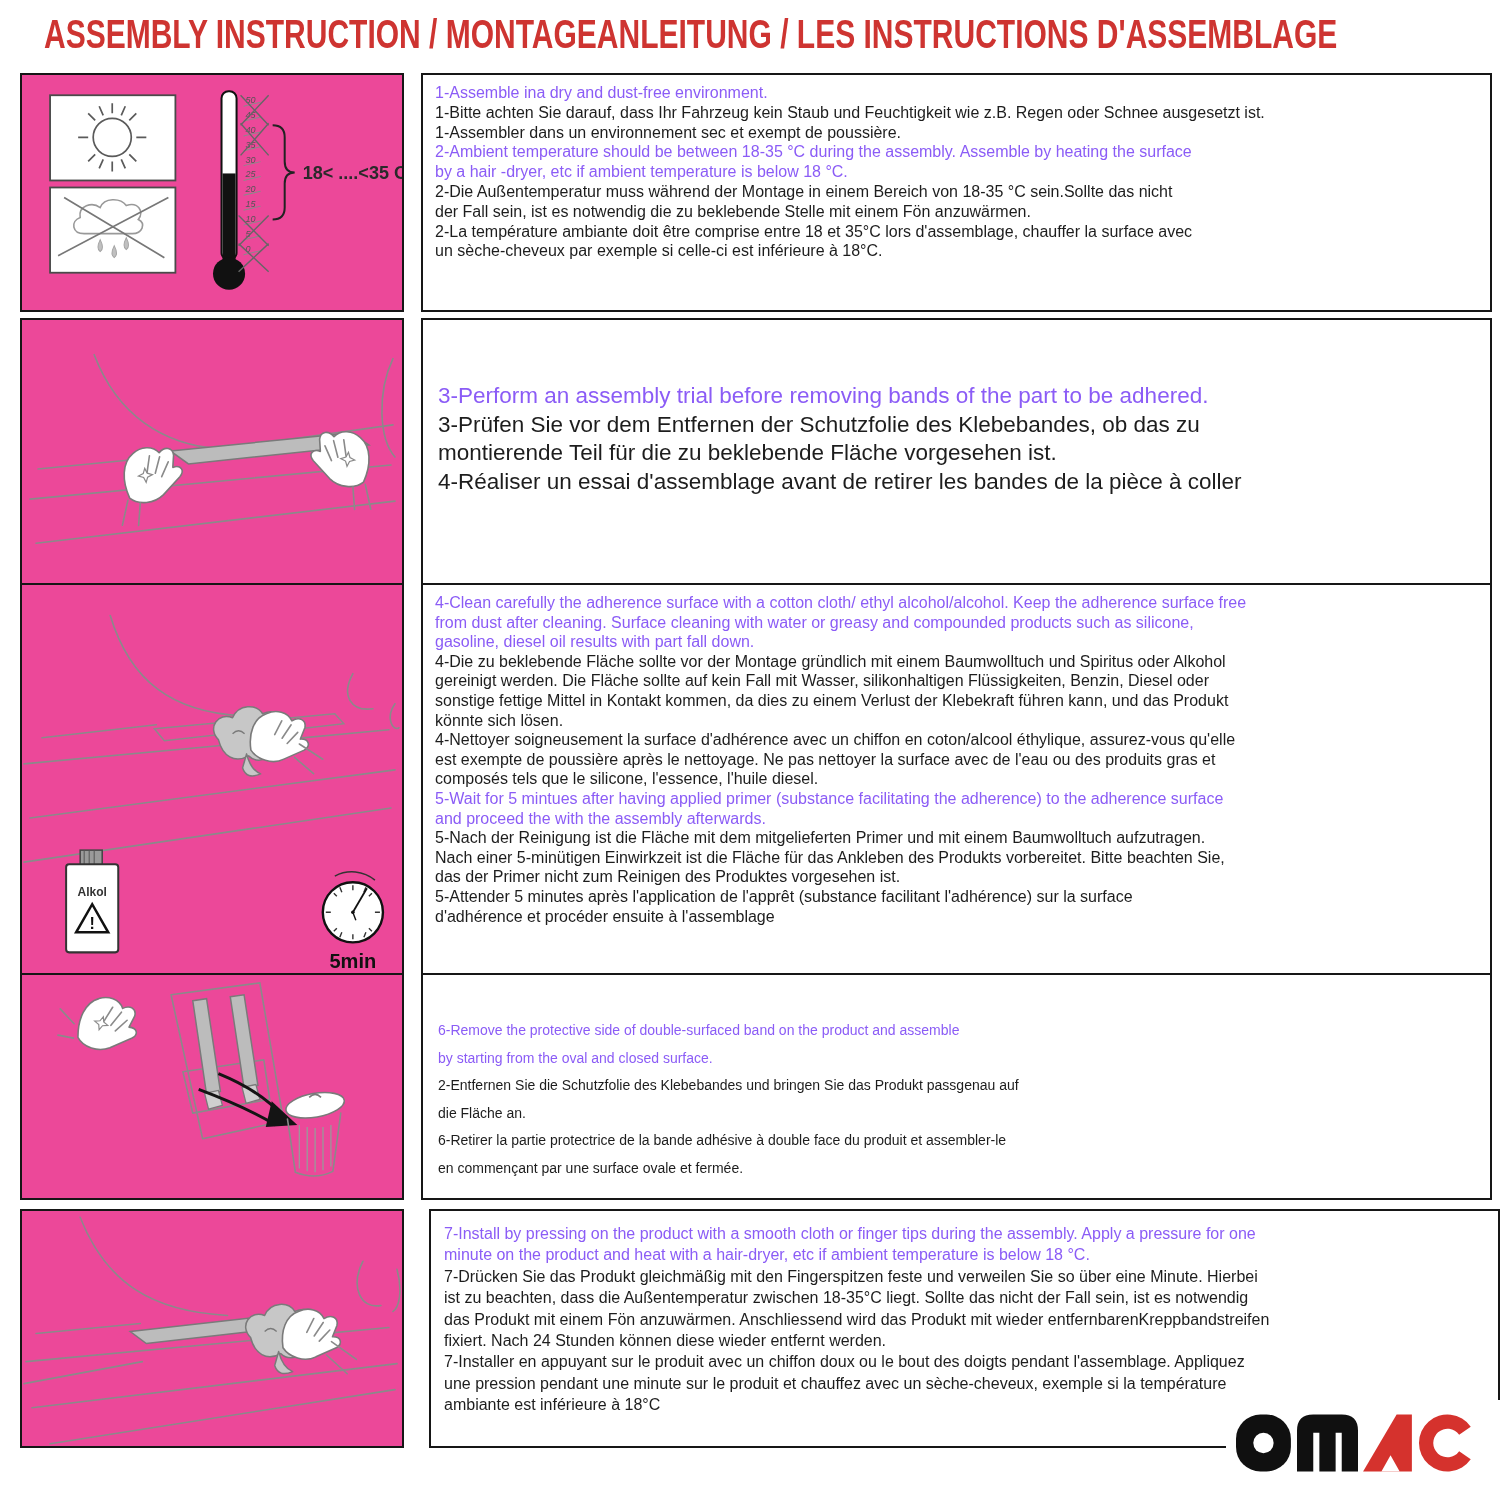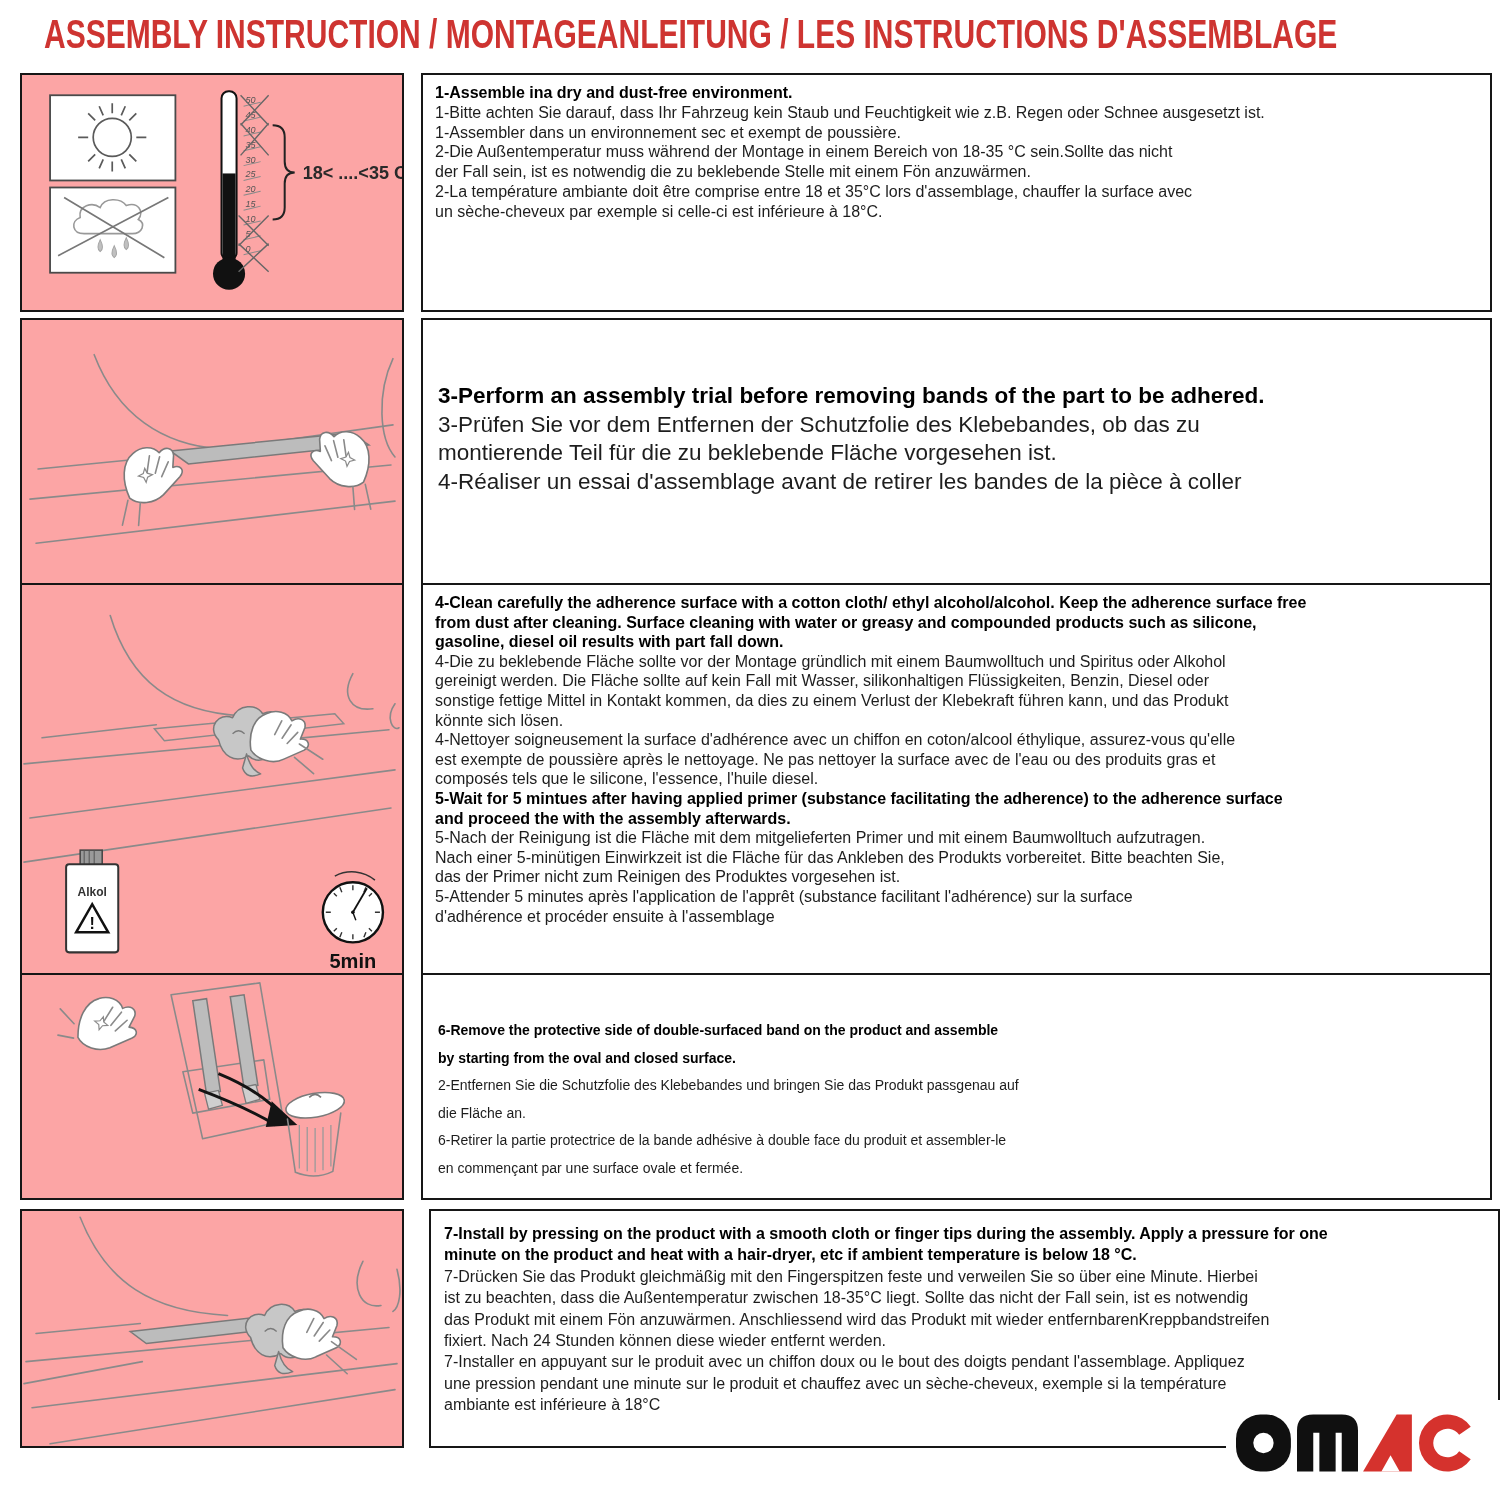--- a/index.html
+++ b/index.html
@@ -2,25 +2,25 @@
 <html><head>
 <meta charset="utf-8">
 <style>
   html,body{margin:0;padding:0;background:#fff;}
   .page{position:relative;width:1500px;height:1500px;background:#ffffff;
         font-family:"Liberation Sans",sans-serif;overflow:hidden;color:#1d1d1d;}
   .title{position:absolute;left:44px;top:12px;font-size:40px;font-weight:bold;
          color:#ce3431;white-space:nowrap;transform:scaleX(.75);transform-origin:left top;
          letter-spacing:0;}
   .ibox{position:absolute;left:20px;width:384px;border:2.5px solid #161616;
-        background:#fca5a5;box-sizing:border-box;}
+        background:#ec4899;box-sizing:border-box;}
   .tbox{position:absolute;left:421px;width:1071px;border:2.5px solid #161616;
         background:#fff;box-sizing:border-box;}
   .tbox p{margin:0;white-space:pre-line;}
-  .b{font-weight:bold;color:#000000;}
+  .b{font-weight:normal;color:#8b5cf6;}
   .gap{margin-top:15px;}
   
   #r1i,#r1t{top:73px;height:239px;}
   #r2i,#r2t{top:318px;height:304px;}
   #r3i,#r3t{top:583px;height:452px;}
   #r4i,#r4t{top:973px;height:227px;}
   #r5i,#r5t{top:1209px;height:239px;}
   #r1t{padding:8px 12px;}   #r1t p{font-size:16px;line-height:19.8px;}
   #r2t{padding:62px 15px 0;} #r2t p{font-size:22.5px;line-height:28.5px;}
   #r3t{padding:8px 12px;}   #r3t p{font-size:16px;line-height:19.6px;}
@@ -88,20 +88,22 @@
         <path d="M250,50 Q262,50 262,62 L262,86 Q262,97 272,97 Q262,97 262,108 L262,132 Q262,144 250,144" class="dark" stroke-width="2.2"></path>
         <text x="280" y="104" font-size="18" font-weight="600" fill="#2a2a2a">18&lt; ....&lt;35 C</text>
       </g>
     </svg>
   </div>
 
   <div class="tbox" id="r1t">
     <p class="b">1-Assemble ina dry and dust-free environment.</p>
     <p>1-Bitte achten Sie darauf, dass Ihr Fahrzeug kein Staub und Feuchtigkeit wie z.B. Regen oder Schnee ausgesetzt ist.</p>
     <p>1-Assembler dans un environnement sec et exempt de poussière.</p>
+    <p class="b gap">2-Ambient temperature should be between 18-35 °C  during the assembly. Assemble by heating the surface
+by a hair -dryer, etc if ambient temperature is below 18 °C.</p>
     <p>2-Die Außentemperatur muss während der Montage in einem Bereich von 18-35 °C  sein.Sollte das nicht
 der Fall sein, ist es notwendig die zu beklebende Stelle mit einem Fön anzuwärmen.</p>
     <p>2-La température ambiante doit être comprise entre 18 et 35°C lors d'assemblage, chauffer la surface avec
 un sèche-cheveux par exemple si celle-ci est inférieure à 18°C.</p>
   </div>
 
   <div class="ibox" id="r2i">
     <svg viewBox="0 0 379 234">
       <path class="ln" d="M72,2 C95,62 140,92 198,96 L370,72"></path>
       <path class="ln" d="M370,6 C354,40 356,86 372,104"></path>

